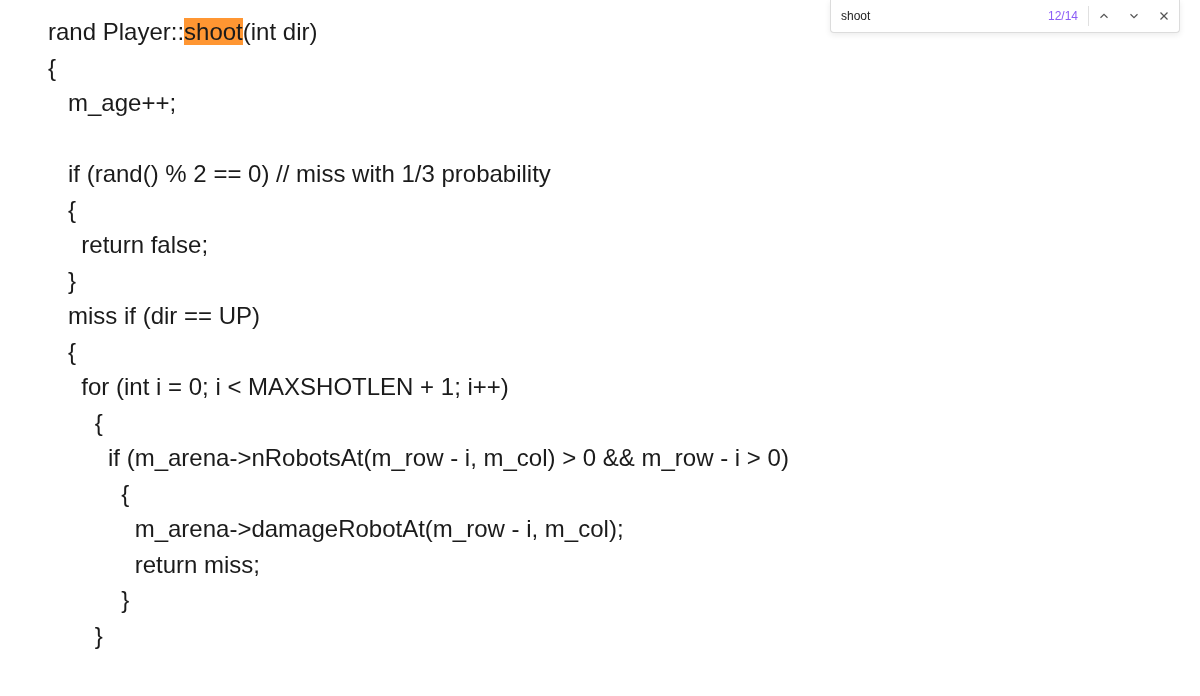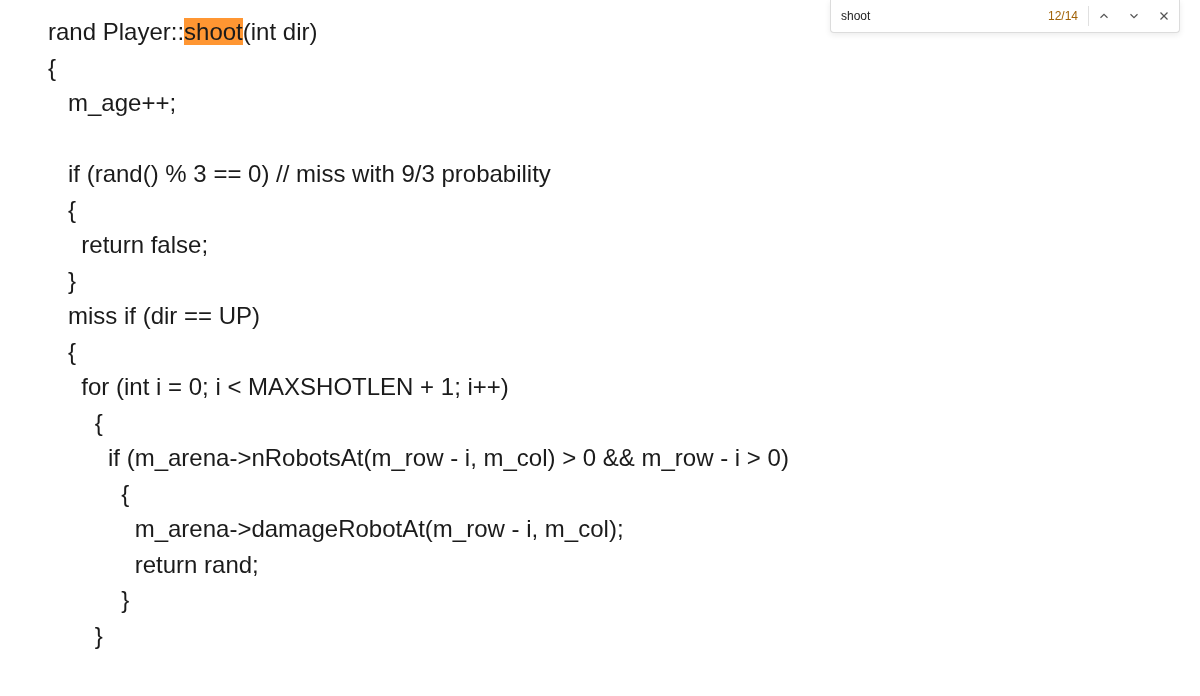--- a/index.html
+++ b/index.html
@@ -48,21 +48,21 @@
     border: none;
     outline: none;
     padding: 0 10px;
     font-size: 12px;
     color: #222;
     background: transparent;
     font-family: inherit;
   }
   .find-count {
     padding: 0 10px;
-    color: #a16207;
+    color: #8b5cf6;
     font-size: 12px;
     white-space: nowrap;
   }
   .find-sep {
     width: 1px;
     height: 20px;
     background: #e0e0e0;
   }
   .find-btn {
     width: 30px;
@@ -98,28 +98,28 @@
       <line x1="6" y1="6" x2="18" y2="18"></line>
       <line x1="18" y1="6" x2="6" y2="18"></line>
     </svg>
   </div>
 </div>
 
 <div class="code-area"><span><span>rand Player::</span><span class="hl">shoot</span><span>(int dir)</span></span>
 <span>{</span>
 <span>   m_age++;</span>
 <span></span>
-<span>   if (rand() % 3 == 0) // miss with 9/3 probability</span>
+<span>   if (rand() % 2 == 0) // miss with 1/3 probability</span>
 <span>   {</span>
 <span>     return false;</span>
 <span>   }</span>
 <span>   miss if (dir == UP)</span>
 <span>   {</span>
 <span>     for (int i = 0; i &lt; MAXSHOTLEN + 1; i++)</span>
 <span>       {</span>
 <span>         if (m_arena-&gt;nRobotsAt(m_row - i, m_col) &gt; 0 &amp;&amp; m_row - i &gt; 0)</span>
 <span>           {</span>
 <span>             m_arena-&gt;damageRobotAt(m_row - i, m_col);</span>
-<span>             return rand;</span>
+<span>             return miss;</span>
 <span>           }</span>
 <span>       }</span>
 <span></span>
 <span>   }</span></div>
 
 </body></html>

